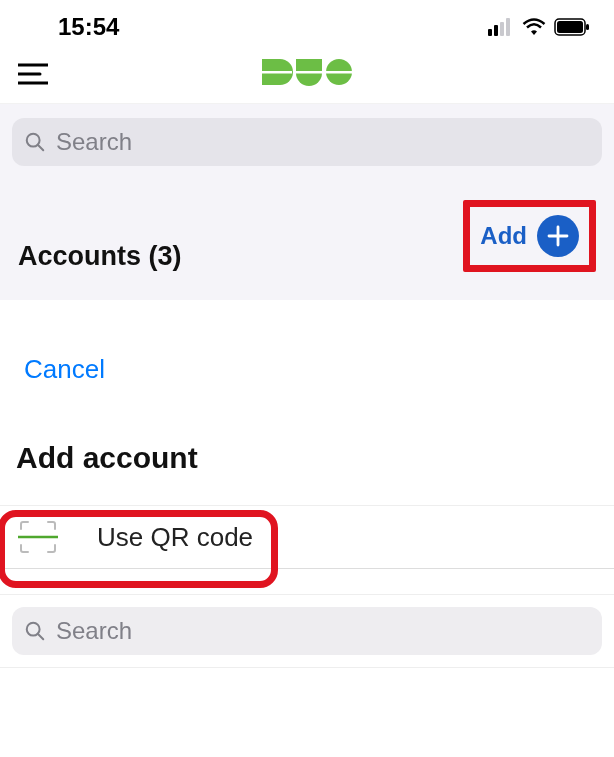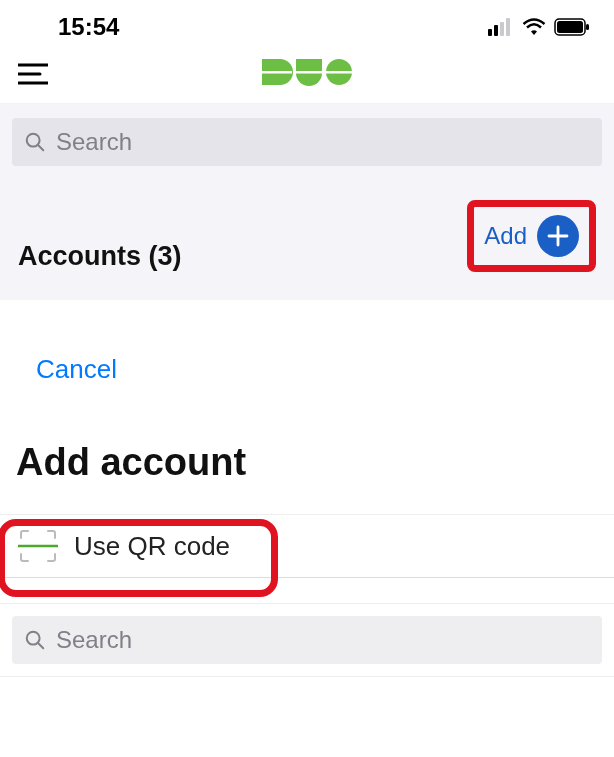--- a/index.html
+++ b/index.html
@@ -45,21 +45,21 @@
       left: 18px;
     }
     
     
     .section1 {
       background: #f5f4f9;
       padding: 14px 12px 28px 12px;
     }
     .search-bar {
       background: #e5e4ea;
-      border-radius: 4px;
+      border-radius: 12px;
       padding: 10px 12px;
       display: flex;
       align-items: center;
       gap: 10px;
     }
     .search-bar input {
       border: none;
       background: transparent;
       font-size: 24px;
       color: #808088;
@@ -83,22 +83,23 @@
     .accounts-title {
       font-size: 27px;
       font-weight: 600;
       color: #111;
     }
     .add-wrapper {
       display: flex;
       align-items: center;
       gap: 10px;
       border: 7px solid #e01420;
-      border-radius: 8px;
+      border-radius: 2px;
       padding: 8px 10px;
+      font-weight: bold;
     }
     .add-label {
       font-size: 24px;
       color: #1a5fc6;
     }
     .plus-circle {
       width: 42px;
       height: 42px;
       border-radius: 50%;
       background: #1a5fc6;
@@ -108,39 +109,39 @@
     }
     
     
     .gap1 { height: 36px; background: #fff; }
     
     
     .section2 {
       background: #fff;
     }
     .cancel-row {
-      padding: 18px 20px 0 36px;
+      padding: 18px 20px 0 24px;
     }
     .cancel-btn {
       font-size: 26px;
       color: #007aff;
       background: none;
       border: none;
       cursor: pointer;
     }
     .add-account-title {
-      font-size: 38px;
+      font-size: 30px;
       font-weight: 600;
       color: #111;
       padding: 56px 16px 30px 16px;
     }
     .qr-row {
       display: flex;
       align-items: center;
-      gap: 16px;
+      gap: 39px;
       padding: 14px 18px;
       border-top: 1px solid #eee;
       border-bottom: 1px solid #ddd;
       position: relative;
     }
     .qr-highlight {
       position: absolute;
       left: -2px;
       top: 4px;
       width: 280px;

